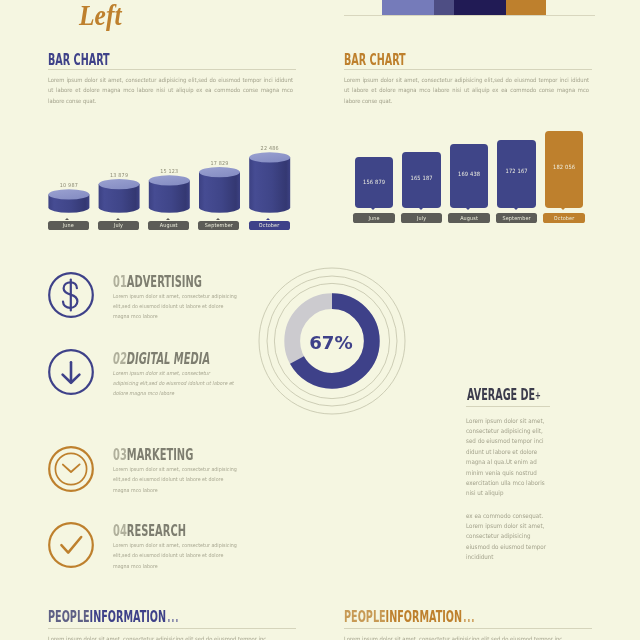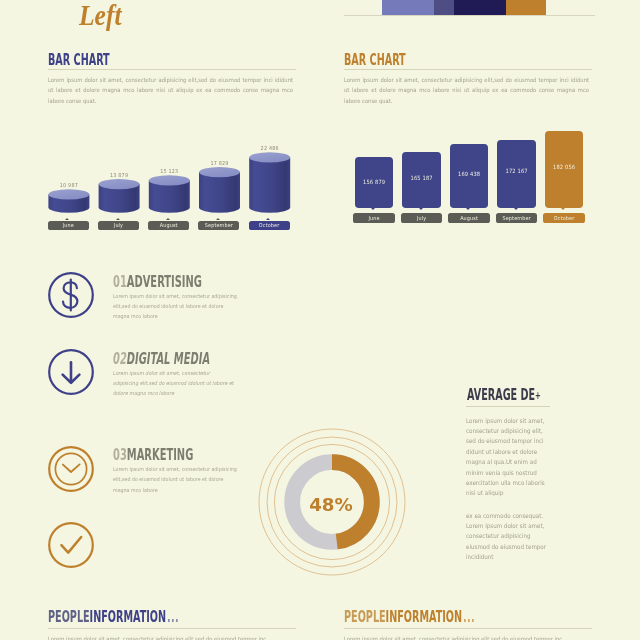--- a/index.html
+++ b/index.html
@@ -225,30 +225,31 @@
           <circle cx="23" cy="23" r="15.6" stroke-width="1.7" fill="none"></circle>
           <path d="M14.9 18.6 L23 26.0 L31.6 18.4" stroke-width="1.9" fill="none"></path>
         </svg>
         <div class="svc-body"><div class="svc-title"><span class="svc-num">03</span><span class="svc-name">MARKETING</span></div><div class="svc-txt">Lorem ipsum dolor sit amet, consectetur adipisicing elit,sed do eiusmod idolunt ut labore et dolore magna mco labore</div></div>
       </div>
       <div class="svc" style="top:249.5px;">
         <svg class="svc-ic" width="46" height="46" viewBox="0 0 46 46" stroke="#BE802D" stroke-linecap="round" stroke-linejoin="round">
           <circle cx="23" cy="23" r="21.8" stroke-width="2.2" fill="none"></circle>
           <path d="M13.4 23.2 L20.2 30.6 L33.2 15.0" stroke-width="2.5" fill="none"></path>
         </svg>
+        <div class="svc-body"><div class="svc-title"><span class="svc-num">04</span><span class="svc-name">RESEARCH</span></div><div class="svc-txt">Lorem ipsum dolor sit amet, consectetur adipisicing elit,sed do eiusmod idolunt ut labore et dolore magna mco labore</div></div>
       </div>
     </div>
 
-  <div class="abs" id="donut2" style="left:258px;top:428px;width:148px;height:148px;"><svg width="148" height="148" viewBox="0 0 148 148">
-        <circle cx="74" cy="74" r="73" fill="none" stroke="#D8AE77" stroke-width="0.75"></circle>
-        <circle cx="74" cy="74" r="65" fill="none" stroke="#D8AE77" stroke-width="0.75"></circle>
-        <circle cx="74" cy="74" r="57.6" fill="none" stroke="#D8AE77" stroke-width="0.75"></circle>
+  <div class="abs" id="donut1" style="left:258px;top:266.7px;width:148px;height:148px;"><svg width="148" height="148" viewBox="0 0 148 148">
+        <circle cx="74" cy="74" r="73" fill="none" stroke="#BFBFA6" stroke-width="0.75"></circle>
+        <circle cx="74" cy="74" r="65" fill="none" stroke="#BFBFA6" stroke-width="0.75"></circle>
+        <circle cx="74" cy="74" r="57.6" fill="none" stroke="#BFBFA6" stroke-width="0.75"></circle>
         <circle cx="74" cy="74" r="39.8" fill="none" stroke="#CCCBCF" stroke-width="15.8"></circle>
-        <circle cx="74" cy="74" r="39.8" fill="none" stroke="#BE802D" stroke-width="15.8" stroke-dasharray="120.03397210835881 130.03680311738873" transform="rotate(-90 74 74)"></circle>
-      </svg><div class="donut-lbl" style="color:#BE802D">48%</div></div>
+        <circle cx="74" cy="74" r="39.8" fill="none" stroke="#3E4189" stroke-width="15.8" stroke-dasharray="167.54741940125083 82.52335582449669" transform="rotate(-90 74 74)"></circle>
+      </svg><div class="donut-lbl" style="color:#3E4189">67%</div></div>
 
 
   <div class="abs sec-head charcoal-txt" style="left:467px;top:388px;"><span>AVERAGE DE</span><span class="hd-plus">+</span></div>
   <div class="abs rule" style="left:466px;top:406px;width:84px;"></div>
   <div class="abs body-txt tall" style="left:466px;top:415.5px;width:87px;">Lorem ipsum dolor sit amet, consectetur adipisicing elit, sed do eiusmod tempor inci didunt ut labore et dolore magna al qua.Ut enim ad minim venia quis nostrud exercitation ulla mco laboris nisi ut aliquip</div>
   <div class="abs body-txt tall" style="left:466px;top:510.5px;width:87px;">ex ea commodo consequat. Lorem ipsum dolor sit amet, consectetur adipisicing eiusmod do eiusmod tempor incididunt</div>
 
   <div class="abs sec-head" style="left:48px;top:610px;"><span class="hd-a">PEOPLE</span><span class="hd-b">INFORMATION</span><span class="hd-c">...</span></div>
   <div class="abs rule" style="left:48px;top:628px;width:248px;"></div>
   <div class="abs body-txt" style="left:48px;top:634px;width:245px;">Lorem ipsum dolor sit amet, consectetur adipisicing elit sed do eiusmod tempor inc</div>

